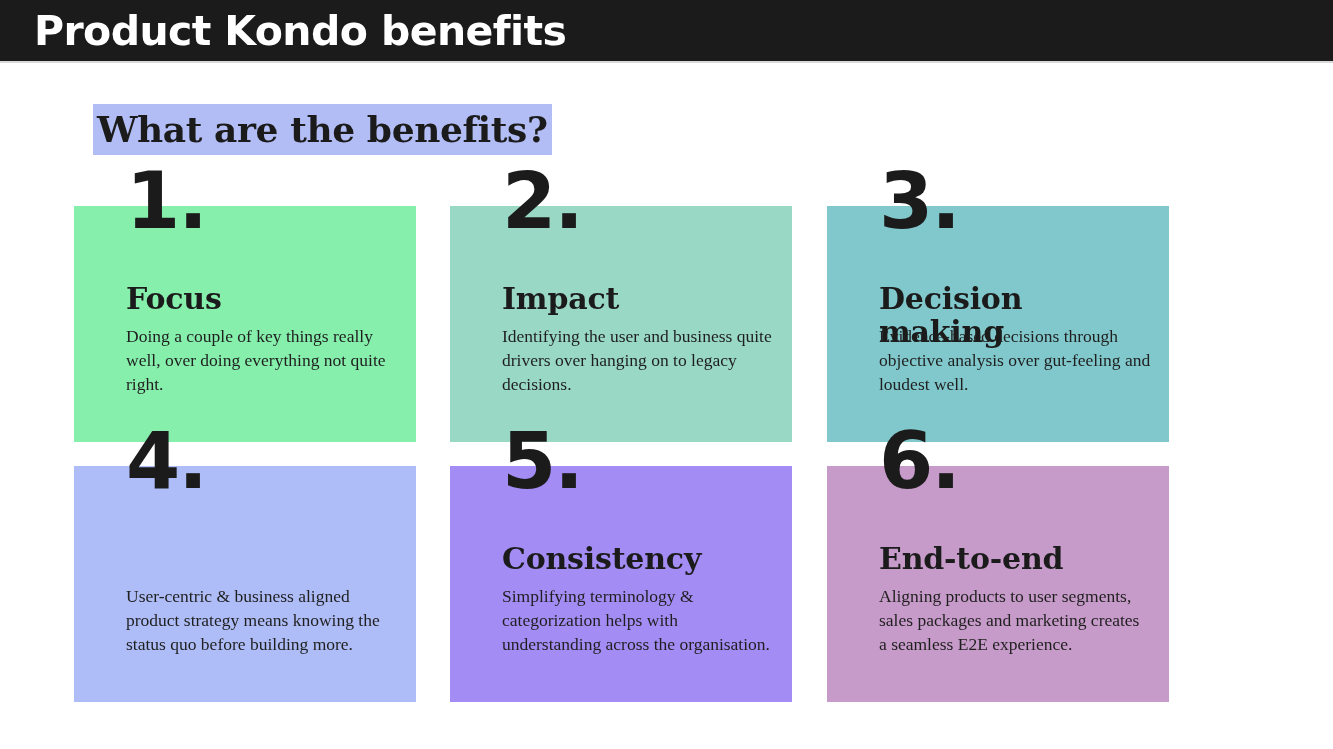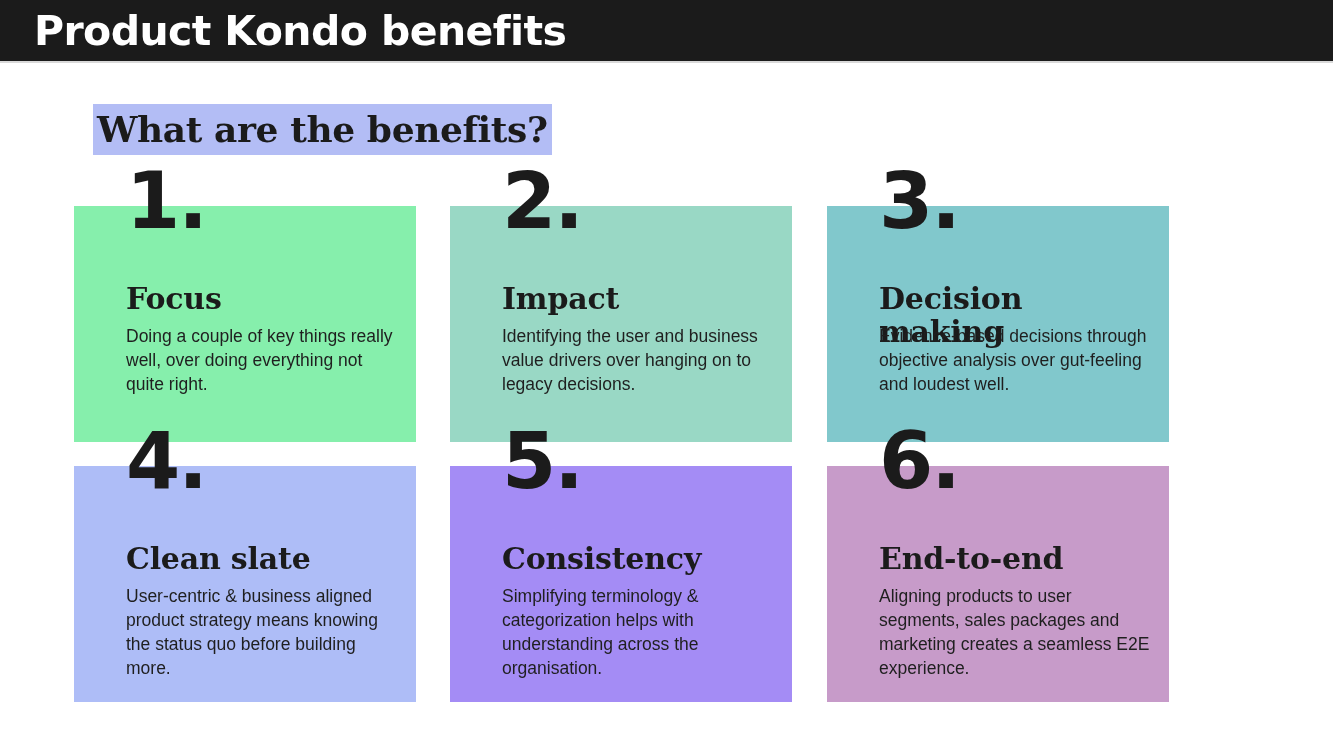--- a/index.html
+++ b/index.html
@@ -109,21 +109,21 @@
     letter-spacing: -0.2px;
     line-height: 1.1;
     margin: 0;
   }
   .card-body {
     position: absolute;
     left: 52px;
     top: 118px;
     right: 18px;
     color: #1f1f1f;
-    font-family: Liberation Sans, sans-serif;
+    font-family: Liberation Serif, serif;
     font-size: 17.5px;
     font-weight: normal;
     line-height: 24px;
     margin: 0;
   }
 </style>
 </head>
 <body>
 
 <div class="topbar" style="background: rgb(27, 27, 27);">
@@ -138,32 +138,31 @@
 
   <div class="card c1" style="background: rgb(134, 239, 172);">
     <div class="card-number">1.</div>
     <div class="card-title">Focus</div>
     <div class="card-body">Doing a couple of key things really well, over doing everything not quite right.</div>
   </div>
 
   <div class="card c2" style="background: rgb(153, 216, 197);">
     <div class="card-number">2.</div>
     <div class="card-title">Impact</div>
-    <div class="card-body">Identifying the user and business value drivers over hanging on to legacy decisions.</div>
+    <div class="card-body">Identifying the user and business quite drivers over hanging on to legacy decisions.</div>
   </div>
 
   <div class="card c3" style="background: rgb(129, 200, 204);">
     <div class="card-number">3.</div>
     <div class="card-title">Decision making</div>
     <div class="card-body">Evidence-based decisions through objective analysis over gut-feeling and loudest well.</div>
   </div>
 
   <div class="card c4" style="background: rgb(174, 189, 247);">
     <div class="card-number">4.</div>
-    <div class="card-title">Clean slate</div>
     <div class="card-body">User-centric &amp; business aligned product strategy means knowing the status quo before building more.</div>
   </div>
 
   <div class="card c5" style="background: rgb(164, 140, 245);">
     <div class="card-number">5.</div>
     <div class="card-title">Consistency</div>
     <div class="card-body">Simplifying terminology &amp; categorization helps with understanding across the organisation.</div>
   </div>
 
   <div class="card c6" style="background: rgb(199, 155, 201);">

